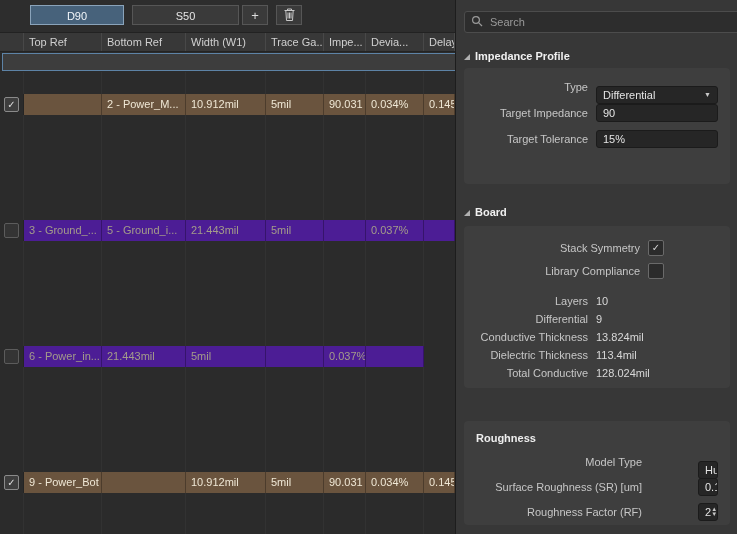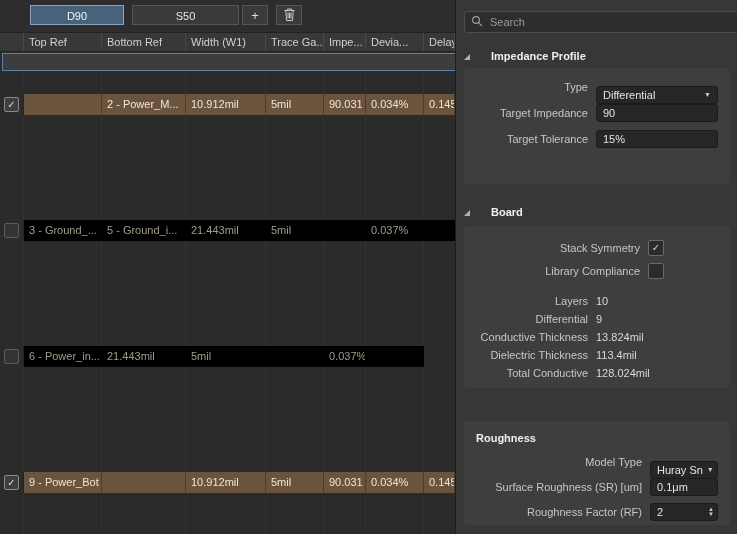--- a/index.html
+++ b/index.html
@@ -31,36 +31,36 @@
           padding:0 4px;outline:none;box-sizing:content-box;}
 
   .tbody{position:absolute;top:72px;left:0;width:455px;height:462px;background:#2b2b2b;}
   .collines i{position:absolute;top:0;bottom:0;width:1px;background:#323232;display:block;}
 
   .row{position:absolute;left:0;width:455px;height:21px;display:grid;
        grid-template-columns:24px 78px 84px 80px 58px 42px 58px 1fr;cursor:default;}
   .cell{line-height:21px;padding-left:5px;white-space:nowrap;overflow:hidden;
         border-right:1px solid rgba(0,0,0,0.28);box-sizing:border-box;}
   .row.strong .cell{background:#6a543e;color:#efe7d5;}
-  .row.dim .cell{background:#000000;color:#a49c8a;}
+  .row.dim .cell{background:#4c1d95;color:#a49c8a;}
   .cell.cbcell{background:transparent !important;display:flex;align-items:center;justify-content:center;padding:0;}
   .cb{width:13px;height:13px;border:1px solid #5c5c5c;background:#343434;border-radius:2px;
       display:flex;align-items:center;justify-content:center;font-size:10px;color:#ddd;cursor:pointer;}
   .cb.checked{border-color:#8a8a8a;background:#3e3e3e;}
 
   
   .right{position:absolute;left:455px;top:0;width:282px;height:534px;background:#373737;
          border-left:1px solid #1d1d1d;box-sizing:border-box;}
   .search{position:absolute;left:8px;top:11px;width:321px;height:22px;background:#2d2d2d;
           border:1px solid #4c4c4c;border-radius:3px;box-sizing:border-box;display:flex;align-items:center;padding:0 6px;gap:5px;}
   .search input{flex:1;background:transparent;border:none;outline:none;color:#cfcfcf;
           font-family:"Liberation Sans",sans-serif;font-size:11px;}
   .search input::placeholder{color:#9a9a9a;}
 
-  .sechead{position:absolute;left:8px;display:flex;align-items:flex-end;gap:21px;color:#f0f0f0;
+  .sechead{position:absolute;left:8px;display:flex;align-items:flex-end;gap:5px;color:#f0f0f0;
            font-weight:bold;cursor:pointer;}
   .tri{width:0;height:0;border-bottom:6px solid #b0b0b0;border-left:6px solid transparent;margin-bottom:2px;}
 
   .gbox{position:absolute;left:8px;width:266px;background:#3e3e3e;border-radius:4px;box-sizing:border-box;}
 
   .frow{display:flex;align-items:center;height:26px;padding-right:12px;}
   .flabel{flex:none;width:124px;text-align:right;margin-right:8px;color:#c6c6c6;white-space:nowrap;}
   .ctl{width:122px;height:18px;background:#262626;border:1px solid #1b1b1b;border-radius:3px;
        color:#e4e4e4;line-height:16px;padding:0 6px;box-sizing:border-box;white-space:nowrap;overflow:hidden;cursor:text;}
   .ctl.dd{display:flex;align-items:flex-start;justify-content:space-between;cursor:pointer;margin-top:16px;}
@@ -69,21 +69,21 @@
   .crow{display:flex;align-items:center;height:23px;}
   .clabel{flex:none;width:176px;text-align:right;margin-right:8px;color:#c6c6c6;white-space:nowrap;}
   .pcb{width:14px;height:14px;border:1px solid #6a6a6a;background:#2b2b2b;border-radius:2px;
        display:flex;align-items:center;justify-content:center;font-size:10px;color:#d5d5d5;cursor:pointer;}
 
   .srow{display:flex;align-items:center;height:18px;}
   .slabel{flex:none;width:124px;text-align:right;margin-right:8px;color:#c6c6c6;white-space:nowrap;}
   .sval{color:#d8d8d8;white-space:nowrap;}
 
   .subhead{font-weight:bold;color:#eeeeee;padding:0 0 2px 12px;height:18px;line-height:18px;}
-  .orow{display:flex;align-items:center;height:25px;padding-right:12px;}
+  .orow{display:flex;align-items:center;height:25px;padding-right:12px;gap:48px;}
   .olabel{flex:none;width:178px;text-align:right;margin-right:8px;color:#c6c6c6;white-space:nowrap;}
   .ctl.sm{width:68px;}
   .ctl.spin{display:flex;align-items:center;justify-content:space-between;cursor:pointer;padding-right:3px;}
   .spinarrows{display:flex;flex-direction:column;align-items:center;flex:none;}
   .sa{font-size:6px;line-height:5px;color:#c9c9c9;}
 </style>
 </head>
 <body>
 
 <div class="root">

